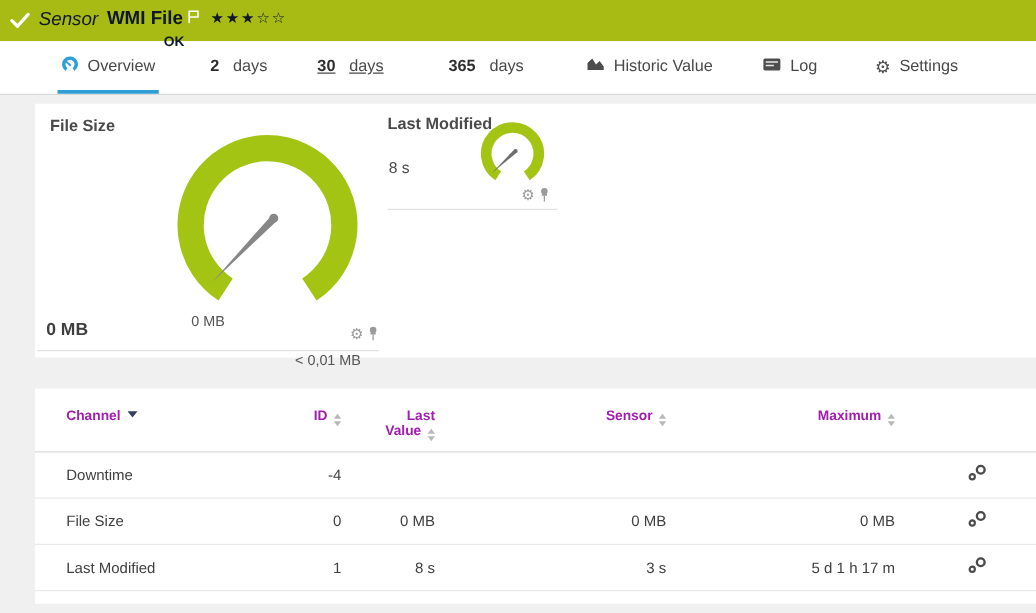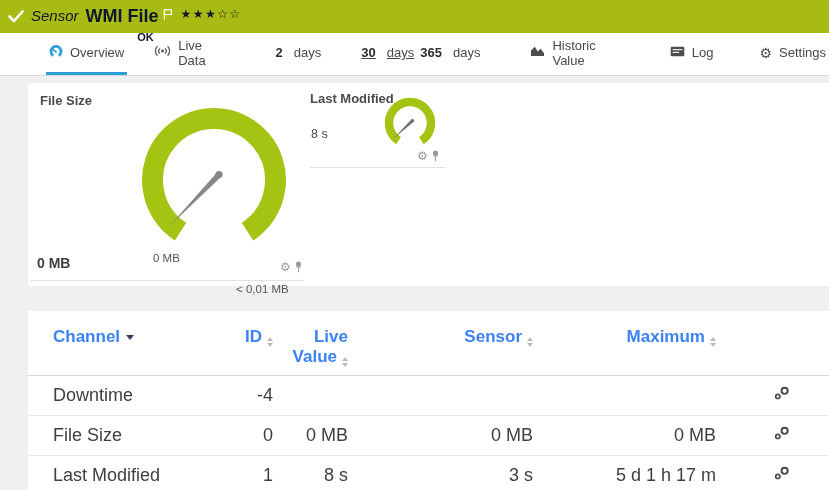--- a/index.html
+++ b/index.html
@@ -5,54 +5,54 @@
   * { margin:0; padding:0; box-sizing:border-box; }
   html,body { width:829px; height:490px; overflow:hidden; }
   body { font-family:"Liberation Sans","DejaVu Sans",sans-serif; background:#f0f0f1; }
 
   
   .topbar { height:33px; background:#a8ba14; color:#0f172a; display:flex; align-items:flex-start; padding:6px 10px 0 8px;text-align:center; }
   .check-wrap { margin-top:3px; margin-right:7px; }
   .titleblock { display:flex; flex-direction:column; }
   .titlerow { display:flex; align-items:flex-start; }
   .kind { font-style:italic; font-size:15px; margin-right:7px; margin-top:1px; }
-  .sname { font-weight:bold; font-size:18px; }
+  .sname { font-weight:bold; font-size:15px; }
   .flag { margin:0 8px 0 4px; }
   .stars { font-size:12px; letter-spacing:1.5px; margin-top:1px; }
   .status-ok { font-size:11px; font-weight:bold; margin:4px 0 0 18px; }
 
   
   .tabbar { height:43px; background:#ffffff; border-bottom:1px solid #d9d9d9; display:flex; align-items:stretch; }
   .tab { display:flex; align-items:center; gap:7px; font-size:13px; color:#484848; cursor:pointer; border-bottom:3px solid transparent; padding:0 3px; }
   .tab .num { font-weight:bold; color:#2e2e2e; margin-right:4px; }
   .tab.active { border-bottom-color:#2e9fd6; }
   .t1{margin-left:46px;} .t2{margin-left:24px;} .t3{margin-left:38px;} .t4{margin-left:34px;text-decoration:underline;}
-  .t5{} .t6{margin-left:44px;} .t7{margin-left:34px;} .t8{margin-left:40px;}
+  .t5{margin-left:46px;} .t6{margin-left:44px;} .t7{margin-left:34px;} .t8{margin-left:40px;}
   .gearglyph { font-size:14px; color:#4d4d4d; line-height:1; }
 
   
   .content { padding:7px 0 0 28px; }
   .panel { background:#fff; width:801px; }
   .gaugepanel { height:203px; position:relative; margin-bottom:25px; }
   .tablepanel { min-height:172px; }
 
   .card-title { position:absolute; font-size:13px; font-weight:600; color:#4a4a4a; }
   .scale-label { position:absolute; font-size:11.5px; color:#555; }
   .big-value { position:absolute; font-size:14px; font-weight:600; color:#3f3f3f; }
   .small-value { position:absolute; font-size:12.5px; color:#4a4a4a; }
   .card-border { position:absolute; height:1px; background:#e3e3e3; }
   .mini-actions { position:absolute; display:flex; align-items:center; gap:3px; color:#9a9a9a; }
   .mini-actions .gear { font-size:12px; line-height:1; cursor:pointer; }
   .gauge-svg { position:absolute; }
 
   
   table { border-collapse:collapse; width:100%; table-layout:fixed; }
-  thead th { vertical-align:top; text-align:right; padding:16px 2px 8px 0; font-size:17px; font-weight:bold; color:#3b82f6; border-bottom:1px solid #d9d9d9; cursor:pointer; }
+  thead th { vertical-align:top; text-align:right; padding:16px 2px 8px 0; font-size:11px; font-weight:bold; color:#a21caf; border-bottom:1px solid #d9d9d9; cursor:pointer; }
   thead th.ch { text-align:left; padding-left:25px; }
-  tbody td { text-align:right; padding:9px 2px 9px 0; font-size:18px; color:#3f3f3f; border-bottom:1px solid #e9e9e9; }
+  tbody td { text-align:right; padding:9px 2px 9px 0; font-size:12px; color:#3f3f3f; border-bottom:1px solid #e9e9e9; }
   tbody td.ch { text-align:left; padding-left:25px; }
   td.act, th.act { text-align:left; padding-left:55px; }
   .sort { display:inline-flex; flex-direction:column; gap:2px; margin-left:5px; vertical-align:1px; }
   .sort i { display:block; width:0; height:0; border-left:3.5px solid transparent; border-right:3.5px solid transparent; }
   .sort .up { border-bottom:4px solid #b9b9b9; }
   .sort .down { border-top:4px solid #b9b9b9; }
   .sortdesc { display:inline-block; width:0; height:0; border-left:4px solid transparent; border-right:4px solid transparent; border-top:5px solid #33415f; margin-left:6px; vertical-align:2px; }
   .rowgears { cursor:pointer; }
 </style>
 </head>
@@ -82,32 +82,20 @@
 <nav class="tabbar">
   <div class="tab active t1">
     <span>
       <svg width="14" height="12" viewBox="0 0 14 12">
           <path d="M4.2 10.6 A5 5 0 1 1 9.8 10.6" fill="none" stroke="#2e9fd6" stroke-width="2.8"></path>
           <line x1="7.6" y1="7.6" x2="3.6" y2="3.9" stroke="#2e9fd6" stroke-width="1.6"></line>
         </svg>
     </span>
     <span>Overview</span>
   </div>
-  <div class="tab t2">
-    <span>
-      <svg width="17" height="12" viewBox="0 0 17 12">
-          <circle cx="8.5" cy="6" r="1.4" fill="#555"></circle>
-          <path d="M5.9 3.3 A3.9 3.9 0 0 0 5.9 8.7" fill="none" stroke="#555" stroke-width="1.2"></path>
-          <path d="M3.4 1.3 A6.6 6.6 0 0 0 3.4 10.7" fill="none" stroke="#555" stroke-width="1.2"></path>
-          <path d="M11.1 3.3 A3.9 3.9 0 0 1 11.1 8.7" fill="none" stroke="#555" stroke-width="1.2"></path>
-          <path d="M13.6 1.3 A6.6 6.6 0 0 1 13.6 10.7" fill="none" stroke="#555" stroke-width="1.2"></path>
-        </svg>
-    </span>
-    <span>Live Data</span>
-  </div>
   <div class="tab t3">
     <span class="num">2</span>
     <span>days</span>
   </div>
   <div class="tab t4">
     <span class="num">30</span>
     <span>days</span>
   </div>
   <div class="tab t5">
     <span class="num">365</span>
@@ -201,21 +189,21 @@
           <th class="ch">
             <span>Channel</span><span class="sortdesc"></span>
           </th>
           <th>
             <span>ID</span><span class="sort">
                 <i class="up"></i>
                 <i class="down"></i>
               </span>
           </th>
           <th>
-            <div>Live</div>
+            <div>Last</div>
             <div><span>Value</span><span class="sort">
                   <i class="up"></i>
                   <i class="down"></i>
                 </span></div>
           </th>
           <th>
             <span>Sensor</span><span class="sort">
                 <i class="up"></i>
                 <i class="down"></i>
               </span>

